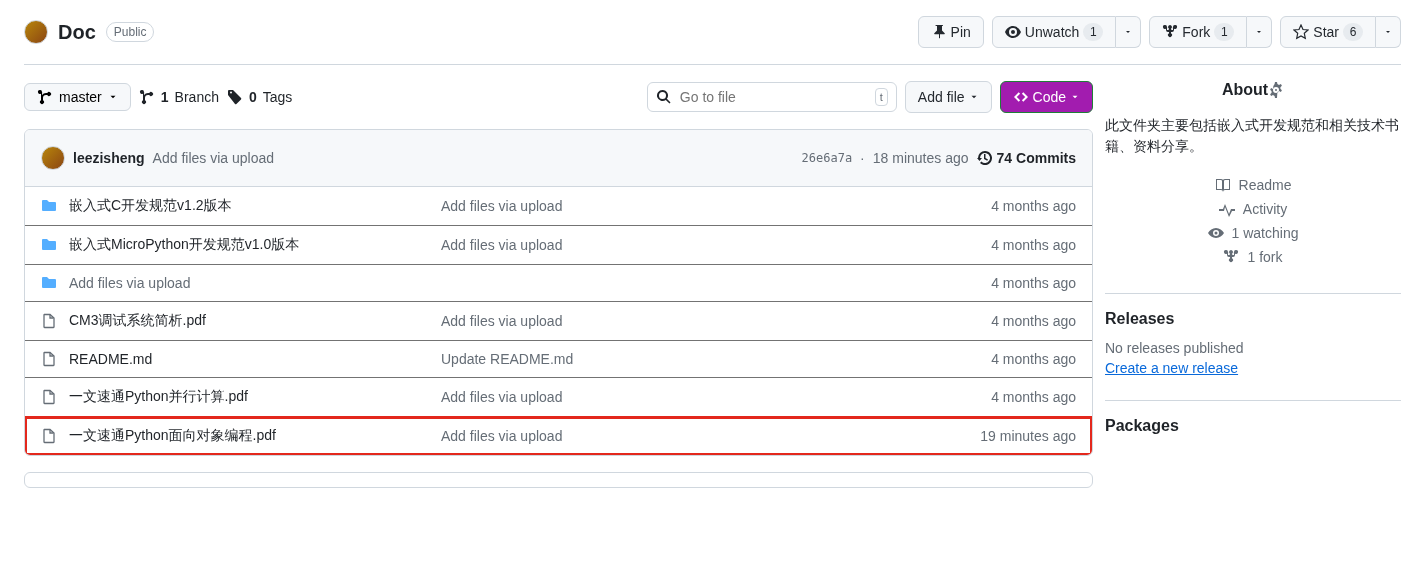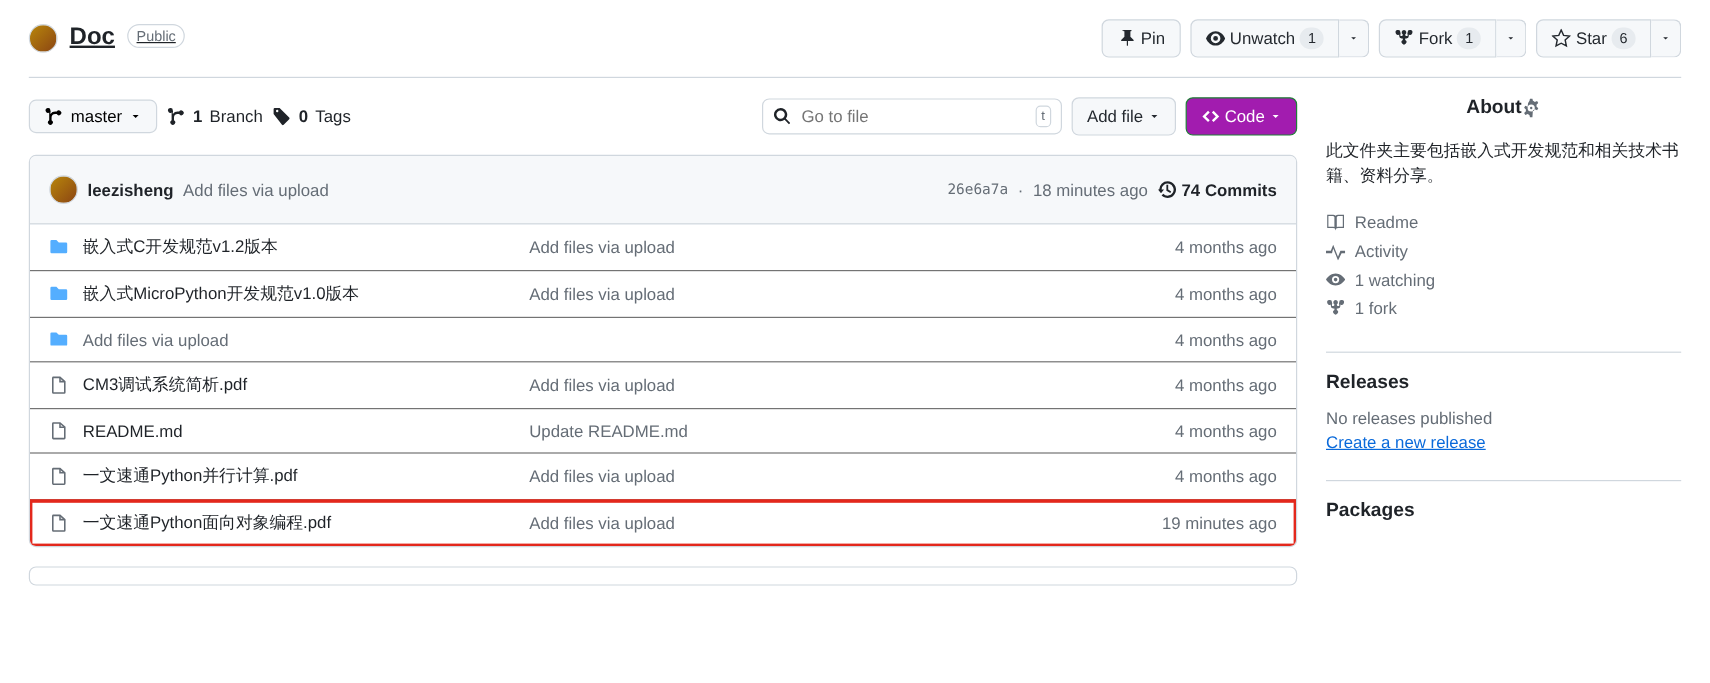--- a/index.html
+++ b/index.html
@@ -1,31 +1,31 @@
 <!DOCTYPE html>
 <html><head>
 <meta charset="utf-8">
 <style>
 * { box-sizing: border-box; margin: 0; padding: 0; }
 body { font-family: -apple-system, BlinkMacSystemFont, "Segoe UI", Helvetica, Arial, sans-serif; font-size: 14px; color: #1f2328; background: #fff; padding: 16px 24px; }
 .header-row { display: flex; align-items: center; justify-content: space-between; margin-bottom: 16px; padding-bottom: 16px; border-bottom: 1px solid #d0d7de; }
-.header-left { display: flex; align-items: flex-start; gap: 10px; text-decoration: underline; }
+.header-left { display: flex; align-items: center; gap: 10px; }
 .avatar-sm { width: 24px; height: 24px; border-radius: 50%; background: linear-gradient(135deg,#b8860b,#8b4513); border: 1px solid #d0d7de; display: flex; align-items: center; justify-content: center; color: #fff; font-size: 10px; }
 .repo-name { font-size: 20px; font-weight: 600; }
 .badge { border: 1px solid #d0d7de; border-radius: 2em; padding: 0 7px; font-size: 12px; font-weight: 500; color: #656d76; line-height: 18px; }
 .header-right { display: flex; align-items: center; gap: 8px; }
 .btn { display: inline-flex; align-items: center; gap: 4px; padding: 5px 12px; font-size: 14px; line-height: 20px; background: #f6f8fa; border: 1px solid #d0d7de; border-radius: 6px; cursor: pointer; color: #24292f; font-weight: 500; }
 .btn-group { display: flex; }
 .btn-group .btn { border-radius: 0; }
 .btn-group .btn:first-child { border-top-left-radius: 6px; border-bottom-left-radius: 6px; }
 .btn-group .btn:last-child { border-top-right-radius: 6px; border-bottom-right-radius: 6px; border-left: 0; }
 .btn-sm-drop { padding: 5px 8px; }
 .counter { background: #afb8c133; border-radius: 2em; min-width: 20px; padding: 0 6px; font-size: 12px; line-height: 18px; text-align: center; display: inline-block; }
 .icon { display: inline-flex; width: 16px; height: 16px; }
-.content-row { display: flex; gap: 24px; }
+.content-row { display: flex; gap: 12px; }
 .main-col { flex: 1; min-width: 0; }
 .side-col { width: 296px; flex-shrink: 0; }
 .toolbar { display: flex; align-items: center; gap: 8px; margin-bottom: 16px; }
 .branch-btn { display: inline-flex; align-items: center; gap: 6px; padding: 5px 12px; border: 1px solid #d0d7de; border-radius: 6px; background: #f6f8fa; font-size: 14px; font-weight: 500; cursor: pointer; }
 .link-stat { display: inline-flex; align-items: center; gap: 6px; color: #1f2328; font-size: 14px; }
 .link-stat strong { font-weight: 600; }
 .spacer { flex: 1; }
 .search-wrap { display: flex; align-items: center; border: 1px solid #d0d7de; border-radius: 6px; padding: 5px 8px; gap: 8px; width: 250px; }
 .search-wrap input { border: none; outline: none; flex: 1; font-size: 14px; background: transparent; }
 .kbd { border: 1px solid #d0d7de; border-radius: 4px; padding: 0 4px; font-size: 11px; color: #656d76; line-height: 16px; }
@@ -46,21 +46,21 @@
 .file-name a { color: #1f2328; text-decoration: none; }
 .file-msg { flex: 1; color: #656d76; }
 .file-msg a { color: #656d76; text-decoration: none; }
 .file-age { color: #656d76; text-align: right; }
 .side-section { margin-bottom: 24px; }
 .side-header { display: flex; align-items: center; justify-content: center; margin-bottom: 16px; }
 .side-title { font-size: 16px; font-weight: 600; }
 .about-desc { margin-bottom: 16px; line-height: 1.5; }
 .side-links { list-style: none; }
 .side-links li { padding: 4px 0; }
-.side-links a { display: flex; align-items: center; gap: 8px; color: #656d76; text-decoration: none; font-size: 14px; }
+.side-links a { display: flex; align-items: center; gap: 8px; color: #656d76; text-decoration: none; font-size: 14px; justify-content: center; }
 .side-hr { border: none; border-top: 1px solid #d0d7de; margin: 16px 0; }
 .sub-text { color: #656d76; font-size: 14px; margin-bottom: 4px; }
 .link-blue { color: #0969da; text-decoration: none; font-size: 14px; }
 .empty-box { border: 1px solid #d0d7de; border-radius: 6px; height: 16px; }
 </style>
 </head>
 <body>
 
 <div class="header-row">
   <div class="header-left">

